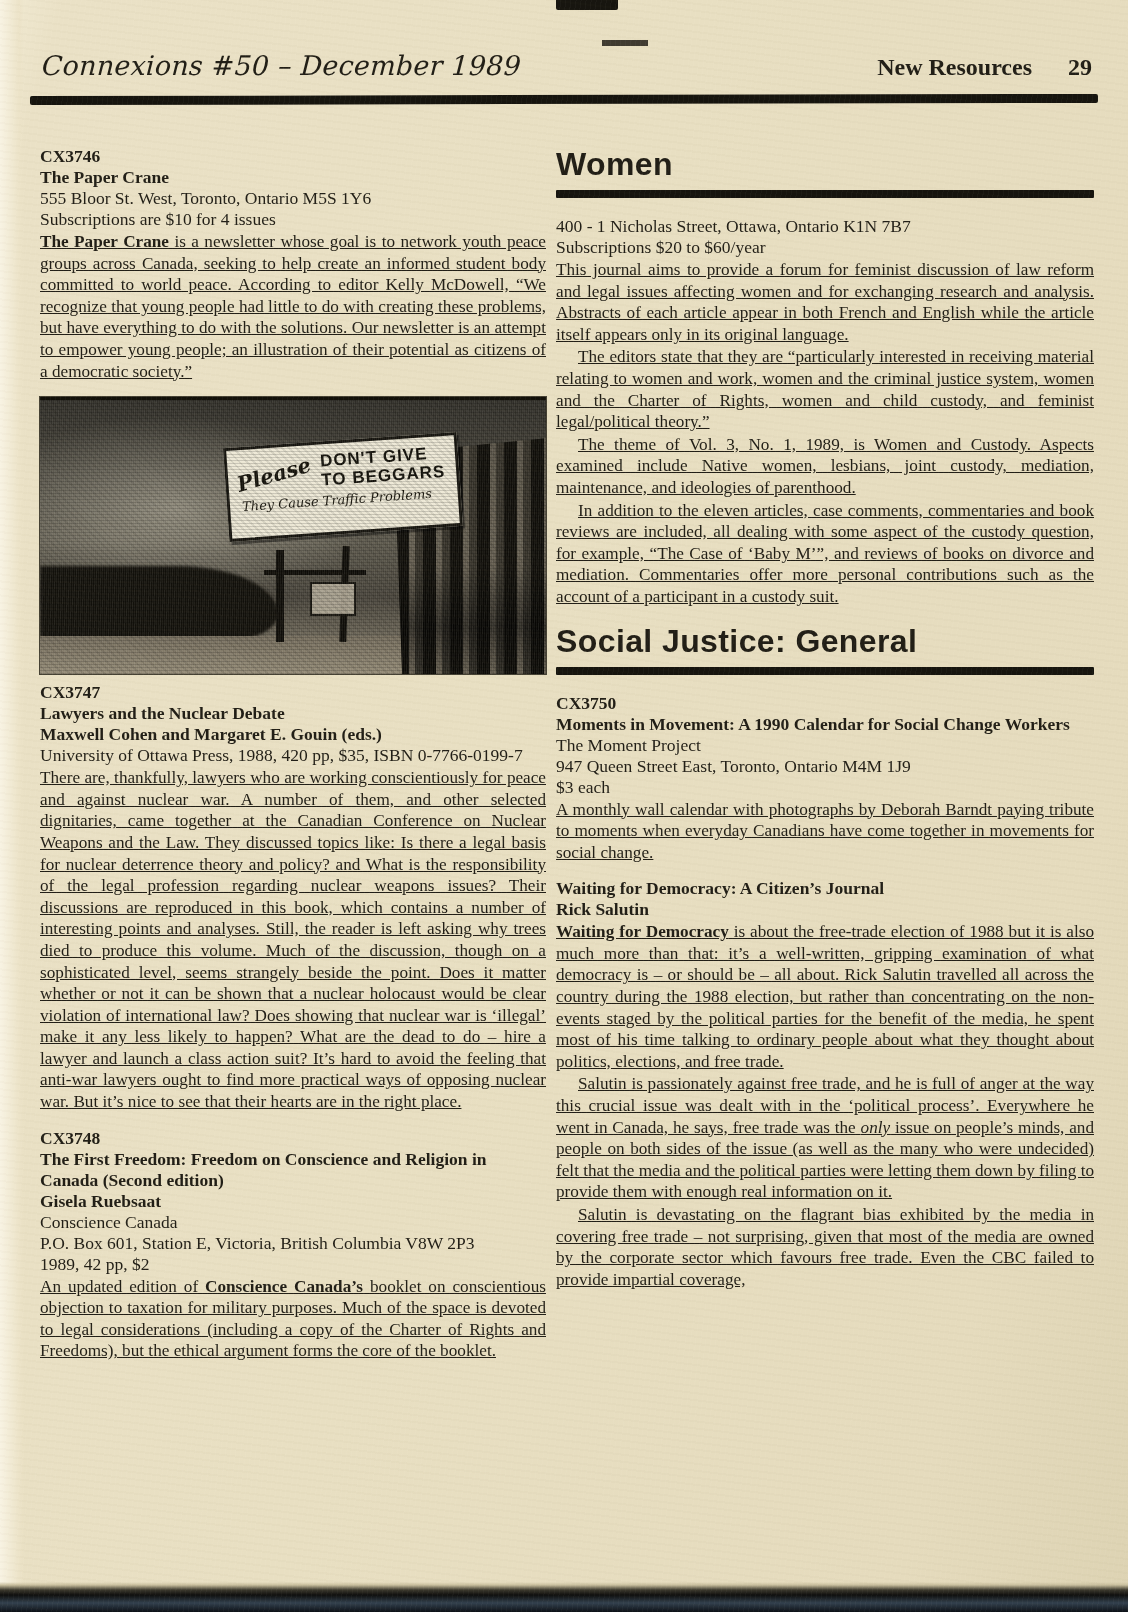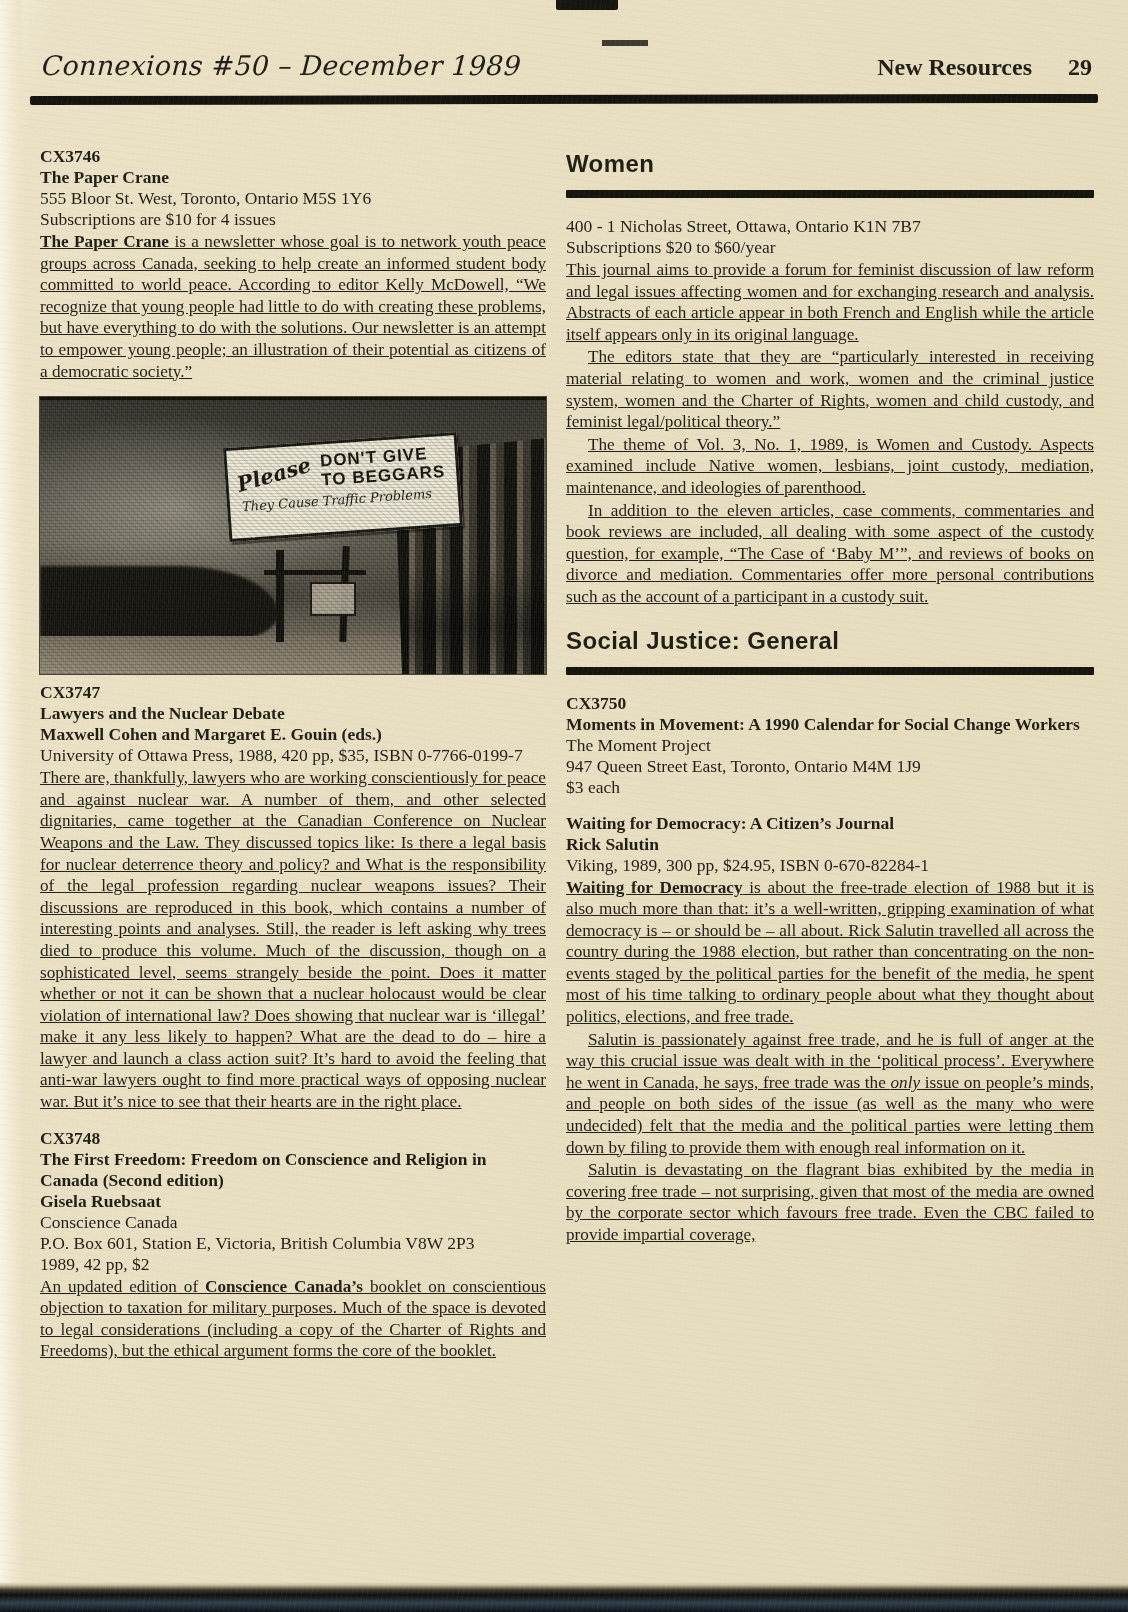--- a/index.html
+++ b/index.html
@@ -15,32 +15,32 @@
   .top-dash{position:absolute;left:602px;top:40px;width:46px;height:6px;background:#221f17;opacity:.85;}
   .bottom-edge{position:absolute;left:0;bottom:0;width:100%;height:30px;
     background:linear-gradient(180deg,rgba(0,0,0,0) 0,#c9bf9e 3px,#3a372c 8px,#0f0f0e 13px,#33414e 21px,#0c1016 30px);}
 
   .hdr{position:absolute;left:42px;right:36px;top:50px;display:flex;justify-content:space-between;align-items:baseline;}
   .journal{font-family:"DejaVu Serif",serif;font-style:italic;font-size:27px;letter-spacing:.2px;transform:skewX(-3deg);}
   .hdr-right{font-family:"Liberation Serif",serif;font-weight:bold;font-size:24px;white-space:nowrap;}
   .hdr-right .pg{margin-left:30px;}
   .header-rule{position:absolute;left:30px;right:30px;top:95px;height:9px;background:#16140e;transform:rotate(-.12deg);border-radius:2px;}
 
-  .columns{position:absolute;top:146px;left:40px;right:34px;display:flex;gap:20px;}
+  .columns{position:absolute;top:146px;left:40px;right:34px;display:flex;gap:10px;}
   .col-left{width:506px;flex:none;}
   .col-right{flex:1;min-width:0;}
 
   .entry{margin:0 0 15px 0;}
   .ehead div{font-size:17.5px;line-height:21px;}
   .b{font-weight:bold;}
   .it{font-style:italic;}
   .body-text{font-size:17.2px;line-height:21.6px;text-align:justify;margin:1px 0 0 0;text-decoration:underline;}
   .body-text.indent{text-indent:22px;}
 
-  .section-head{font-family:"Liberation Sans",sans-serif;font-weight:bold;font-size:24px;letter-spacing:.4px;line-height:36px;margin:0 0 8px 0;}
+  .section-head{font-family:"Liberation Sans",sans-serif;font-weight:bold;font-size:32px;letter-spacing:.4px;line-height:36px;margin:0 0 8px 0;}
   .section-rule{height:8px;background:#16140e;margin:0 0 18px 0;border-radius:1px;}
   .section-gap{}
 
   
   .photo{position:relative;width:506px;height:274px;margin:6px 0 8px 0;border-top:3px solid #121009;outline:1px solid #454133;
     background:
       radial-gradient(ellipse 330px 150px at 26% 40%,rgba(196,190,172,.55),rgba(120,114,100,0) 62%),
       linear-gradient(180deg,#34322c 0%,#4b483f 28%,#605c50 52%,#4b473e 72%,#6d6759 86%,#837c6c 100%);
     overflow:hidden;}
   .grain{position:absolute;inset:0;opacity:.75;
@@ -166,27 +166,27 @@
       <div class="section-rule"></div>
 
       <div class="entry">
         <div class="ehead">
           <div class="b">CX3750</div>
           <div class="b">Moments in Movement: A 1990 Calendar for Social Change Workers</div>
           <div>The Moment Project</div>
           <div>947 Queen Street East, Toronto, Ontario M4M 1J9</div>
           <div>$3 each</div>
         </div>
+        <p class="body-text">A monthly wall calendar with photographs by Deborah Barndt paying tribute to moments when everyday Canadians have come together in movements for social change.</p>
       </div>
 
       <div class="entry">
         <div class="ehead">
           <div class="b">Waiting for Democracy: A Citizen’s Journal</div>
           <div class="b">Rick Salutin</div>
-          <div>Viking, 1989, 300 pp, $24.95, ISBN 0-670-82284-1</div>
         </div>
         <p class="body-text"><span class="b">Waiting for Democracy</span><span> is about the free-trade election of 1988 but it is also much more than that: it’s a well-written, gripping examination of what democracy is – or should be – all about. Rick Salutin travelled all across the country during the 1988 election, but rather than concentrating on the non-events staged by the political parties for the benefit of the media, he spent most of his time talking to ordinary people about what they thought about politics, elections, and free trade.</span></p>
         <p class="body-text indent"><span>Salutin is passionately against free trade, and he is full of anger at the way this crucial issue was dealt with in the ‘political process’. Everywhere he went in Canada, he says, free trade was the </span><span class="it">only</span><span> issue on people’s minds, and people on both sides of the issue (as well as the many who were undecided) felt that the media and the political parties were letting them down by filing to provide them with enough real information on it.</span></p>
         <p class="body-text indent">Salutin is devastating on the flagrant bias exhibited by the media in covering free trade – not surprising, given that most of the media are owned by the corporate sector which favours free trade. Even the CBC failed to provide impartial coverage,</p>
       </div>
 
     </div>
   </div>
 
   <div class="bottom-edge"></div>

